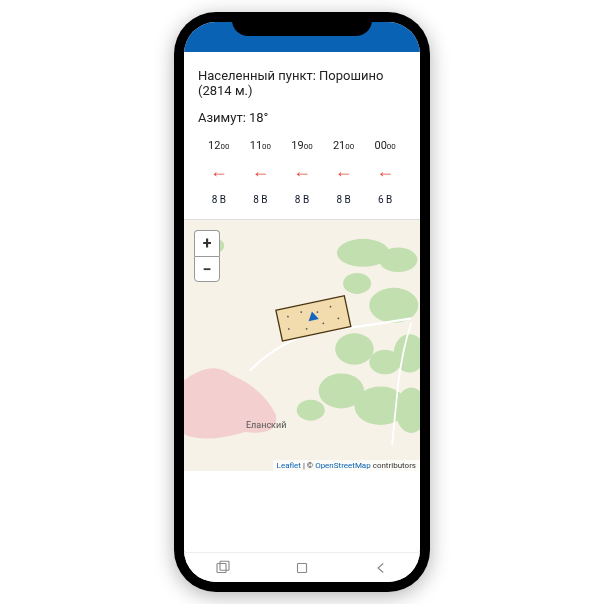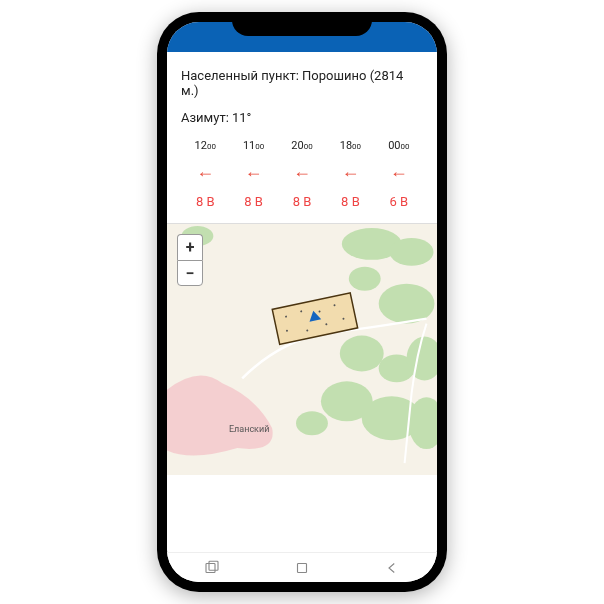--- a/index.html
+++ b/index.html
@@ -6,21 +6,21 @@
   body {
     background: #fff;
     display: flex;
     align-items: center;
     justify-content: center;
     width: 604px;
     height: 604px;
     font-family: -apple-system, Roboto, Arial, sans-serif;
   }
   .phone {
-    width: 290px;
+    width: 256px;
     height: 580px;
     background: #000;
     border-radius: 42px;
     padding: 10px;
     position: relative;
     box-shadow: 0 4px 20px rgba(0,0,0,0.3);
   }
   .screen {
     width: 100%;
     height: 100%;
@@ -76,22 +76,22 @@
     font-size: 11px;
     color: #222;
   }
   .time .mins { font-size: 8px; }
   .arrow {
     color: #e74c3c;
     font-size: 18px;
     line-height: 1;
   }
   .speed {
-    font-size: 13px;
-    color: #ef4444;
+    font-size: 10px;
+    color: #0f172a;
     padding-top: 4px;
   }
   .map-area {
     position: relative;
     width: 100%;
     height: 252px;
     background: #f6f2e8;
     overflow: hidden;
     border-top: 1px solid #ddd;
   }
@@ -163,40 +163,40 @@
 </head>
 <body>
 
 <div class="phone">
   <div class="notch"></div>
   <div class="screen">
     <div class="status-bar"></div>
 
     <div class="content">
       <div class="info-line">Населенный пункт: Порошино (2814 м.)</div>
-      <div class="info-line">Азимут: 11°</div>
+      <div class="info-line">Азимут: 18°</div>
 
       <div class="wind-grid">
         <div class="wind-col">
           <div class="time"><span>12</span><span class="mins">00</span></div>
           <div class="arrow">←</div>
           <div class="speed"><span>8</span> <span>В</span></div>
         </div>
         <div class="wind-col">
           <div class="time"><span>11</span><span class="mins">00</span></div>
           <div class="arrow">←</div>
           <div class="speed"><span>8</span> <span>В</span></div>
         </div>
         <div class="wind-col">
-          <div class="time"><span>20</span><span class="mins">00</span></div>
-          <div class="arrow">←</div>
-          <div class="speed"><span>8</span> <span>В</span></div>
-        </div>
-        <div class="wind-col">
-          <div class="time"><span>18</span><span class="mins">00</span></div>
+          <div class="time"><span>19</span><span class="mins">00</span></div>
+          <div class="arrow">←</div>
+          <div class="speed"><span>8</span> <span>В</span></div>
+        </div>
+        <div class="wind-col">
+          <div class="time"><span>21</span><span class="mins">00</span></div>
           <div class="arrow">←</div>
           <div class="speed"><span>8</span> <span>В</span></div>
         </div>
         <div class="wind-col">
           <div class="time"><span>00</span><span class="mins">00</span></div>
           <div class="arrow">←</div>
           <div class="speed"><span>6</span> <span>В</span></div>
         </div>
       </div>
     </div>
@@ -236,20 +236,23 @@
         </g>
       </svg>
 
       <div class="zoom-controls">
         <div class="zoom-btn">+</div>
         <div class="zoom-btn">−</div>
       </div>
 
       <div class="elansky-label">Еланский</div>
 
+      <div class="attribution">
+        <a>Leaflet</a><span> | © </span><a>OpenStreetMap</a><span> contributors</span>
+      </div>
     </div>
 
     <div class="nav-bar">
       <svg class="nav-icon" viewBox="0 0 24 24">
           <rect x="4" y="6" width="12" height="12" rx="1"></rect>
           <rect x="8" y="3" width="12" height="12" rx="1"></rect>
         </svg>
       <svg class="nav-icon" viewBox="0 0 24 24">
           <rect x="6" y="6" width="12" height="12" rx="1"></rect>
         </svg>

